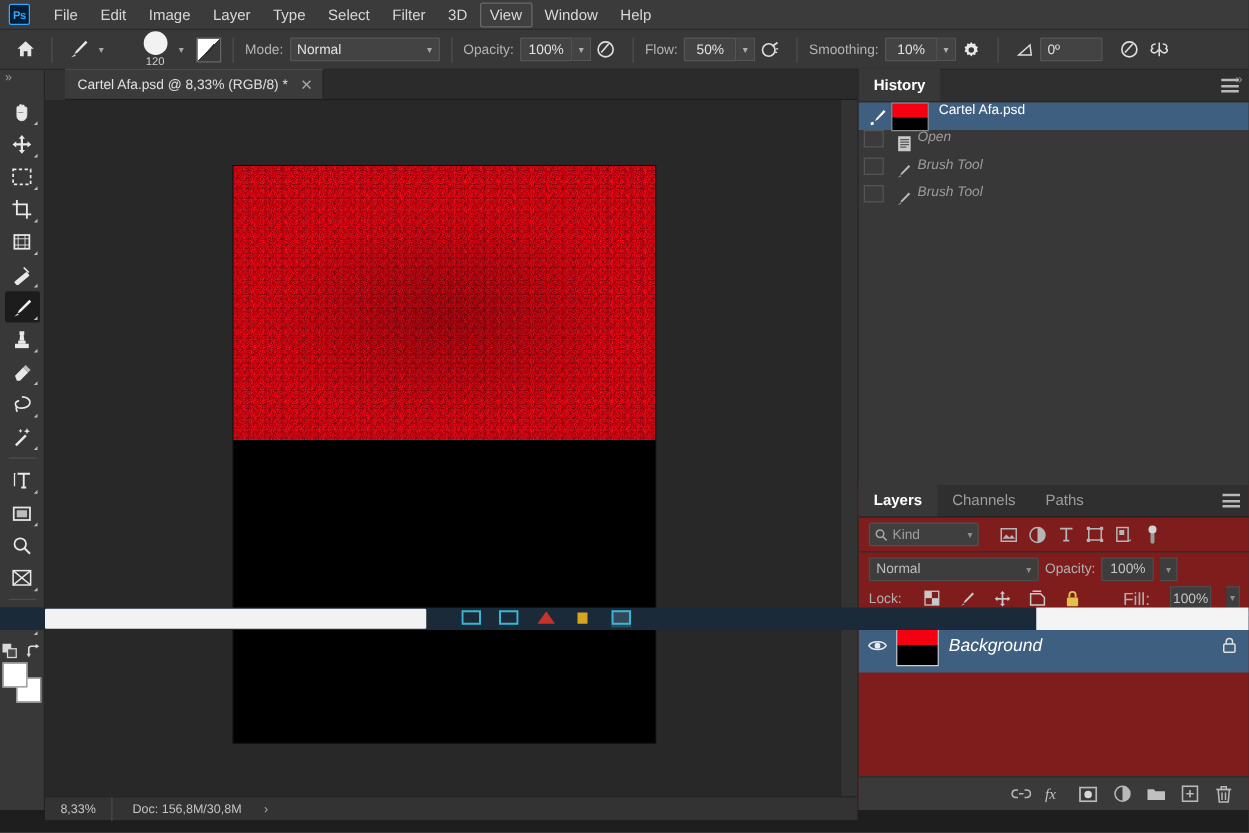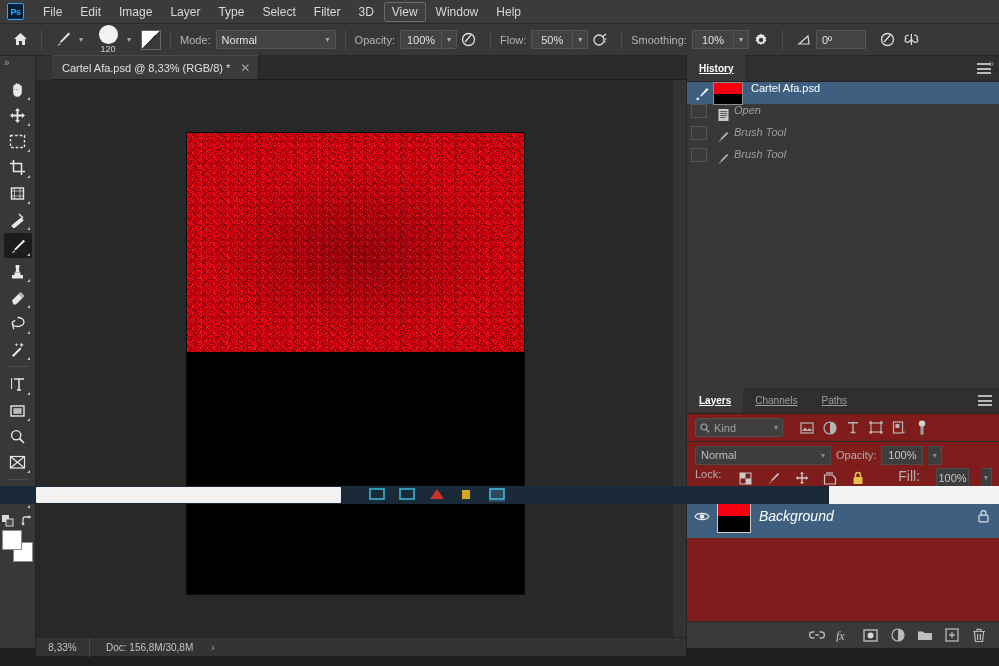--- a/index.html
+++ b/index.html
@@ -51,21 +51,21 @@
     width: 15px; height: 19px; background: #434343; border: 1px solid #555;
     border-left: none; color: #b0b0b0; font-size: 8px;
     display: flex; align-items: center; justify-content: center; border-radius: 0 1px 1px 0;
   }
   .icon-btn {
     width: 24px; height: 24px; display: flex; align-items: center; justify-content: center;
     color: #dcdcdc;
   }
   .brush-preview {
     display: flex; flex-direction: column; align-items: center; justify-content: center;
-    width: 30px; color: #cfcfcf; font-size: 9px; line-height: 1;
+    width: 30px; color: #cfcfcf; font-size: 9px; line-height: 1; margin-left: 16px;
   }
   .brush-dot { width: 19px; height: 19px; border-radius: 50%; background: #f2f2f2; margin-bottom: 1px; }
   .swatch-tile {
     width: 20px; height: 20px; border: 1px solid #666;
     background: linear-gradient(135deg,#ffffff 0 50%, #3a3a3a 50% 100%);
     display: flex; align-items: center; justify-content: center;
   }
 
   
   .toolbar {
@@ -152,21 +152,21 @@
   }
   .panel-collapse {
     position: absolute; right: 5px; top: 2px; color: #8f8f8f; font-size: 10px;
   }
   .panel-tabs {
     display: flex; align-items: flex-end; height: 26px; background: #2f2f2f;
     border-bottom: 1px solid #252525; position: relative;
   }
   .ptab {
     height: 26px; display: flex; align-items: center; padding: 0 12px;
-    font-size: 10px; color: #9e9e9e; text-decoration: underline;
+    font-size: 12px; color: #9e9e9e;
   }
   .ptab.active { background: #383838; color: #ffffff; font-weight: bold; }
   .panel-menu {
     position: absolute; right: 8px; top: 7px; width: 14px; height: 11px;
     display: flex; flex-direction: column; justify-content: space-between;
   }
   .panel-menu i { display: block; height: 2px; background: #b9b9b9; }
 
   .history-body { position: relative; height: 306px; background: #383838; }
   .hrow {
@@ -200,21 +200,21 @@
     display: flex; align-items: center; color: #9f9f9f; font-size: 11px; padding: 0 4px;
     justify-content: space-between; border-radius: 2px;
   }
   .fil-icon { width: 23px; height: 22px; display: flex; align-items: center; justify-content: center; color: #b5b5b5; }
   .lrow-blend { display: flex; align-items: center; height: 26px; padding: 0 8px; gap: 5px; }
   .blend-box {
     width: 136px; height: 19px; background: #3d3d3d; border: 1px solid #4d4d4d;
     display: flex; align-items: center; justify-content: space-between;
     color: #bdbdbd; font-size: 11px; padding: 0 5px; border-radius: 1px;
   }
-  .lrow-lock { display: flex; height: 25px; padding: 0 8px; gap: 12px; border-bottom: 4px solid #3b82f6; }
+  .lrow-lock { display: flex; align-items: center; height: 25px; padding: 0 8px; gap: 12px; border-bottom: 4px solid #3b82f6; }
   .lock-icon { width: 21px; height: 20px; display: flex; align-items: center; justify-content: center; color: #c9c9c9; }
   .layer-row {
     display: flex; align-items: center; height: 44px; background: #3e5f80; margin-top: 1px;
   }
   .eye { width: 30px; display: flex; align-items: center; justify-content: center; color: #e8e8e8; }
   .lthumb { width: 34px; height: 34px; border: 1px solid #cfcfcf; display: block; }
   .lthumb .t-red { height: 16px; background: #f50011; }
   .lthumb .t-blk { height: 16px; background: #000; }
   .lname { flex: 1; color: #ffffff; font-size: 14px; font-style: italic; padding-left: 8px; }
   .llock { width: 34px; display: flex; align-items: center; justify-content: center; color: #dcdcdc; }

